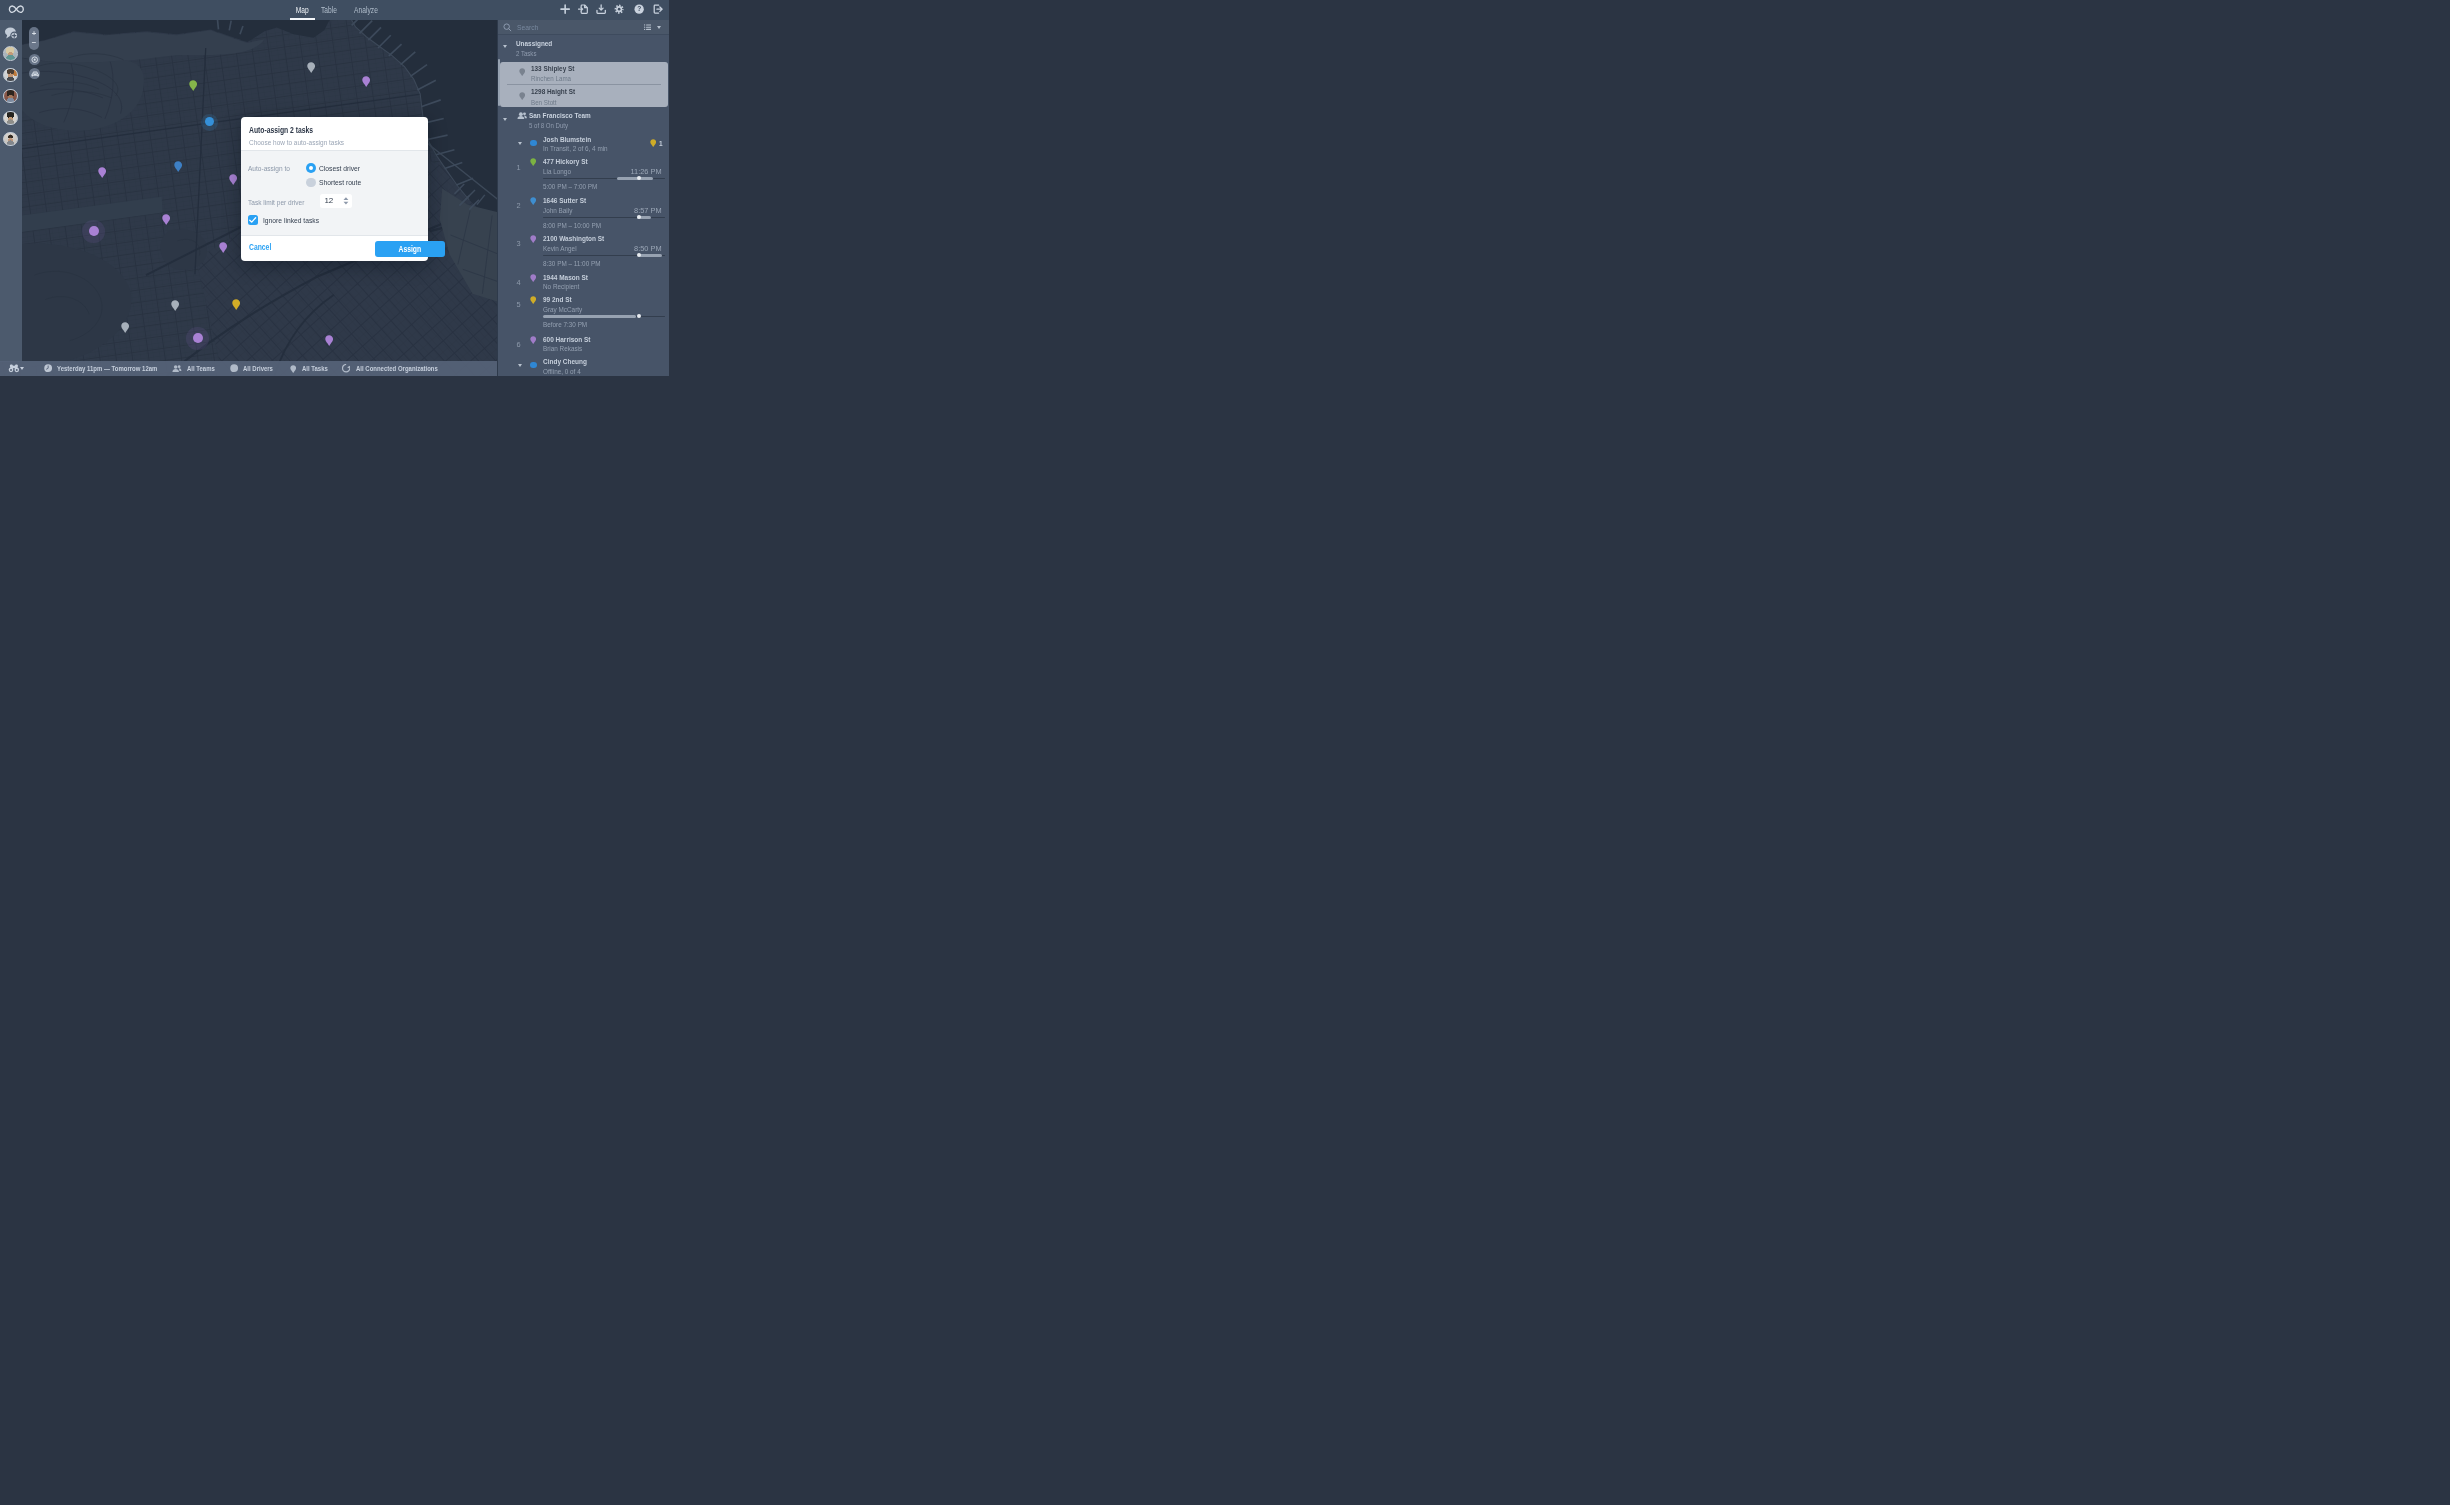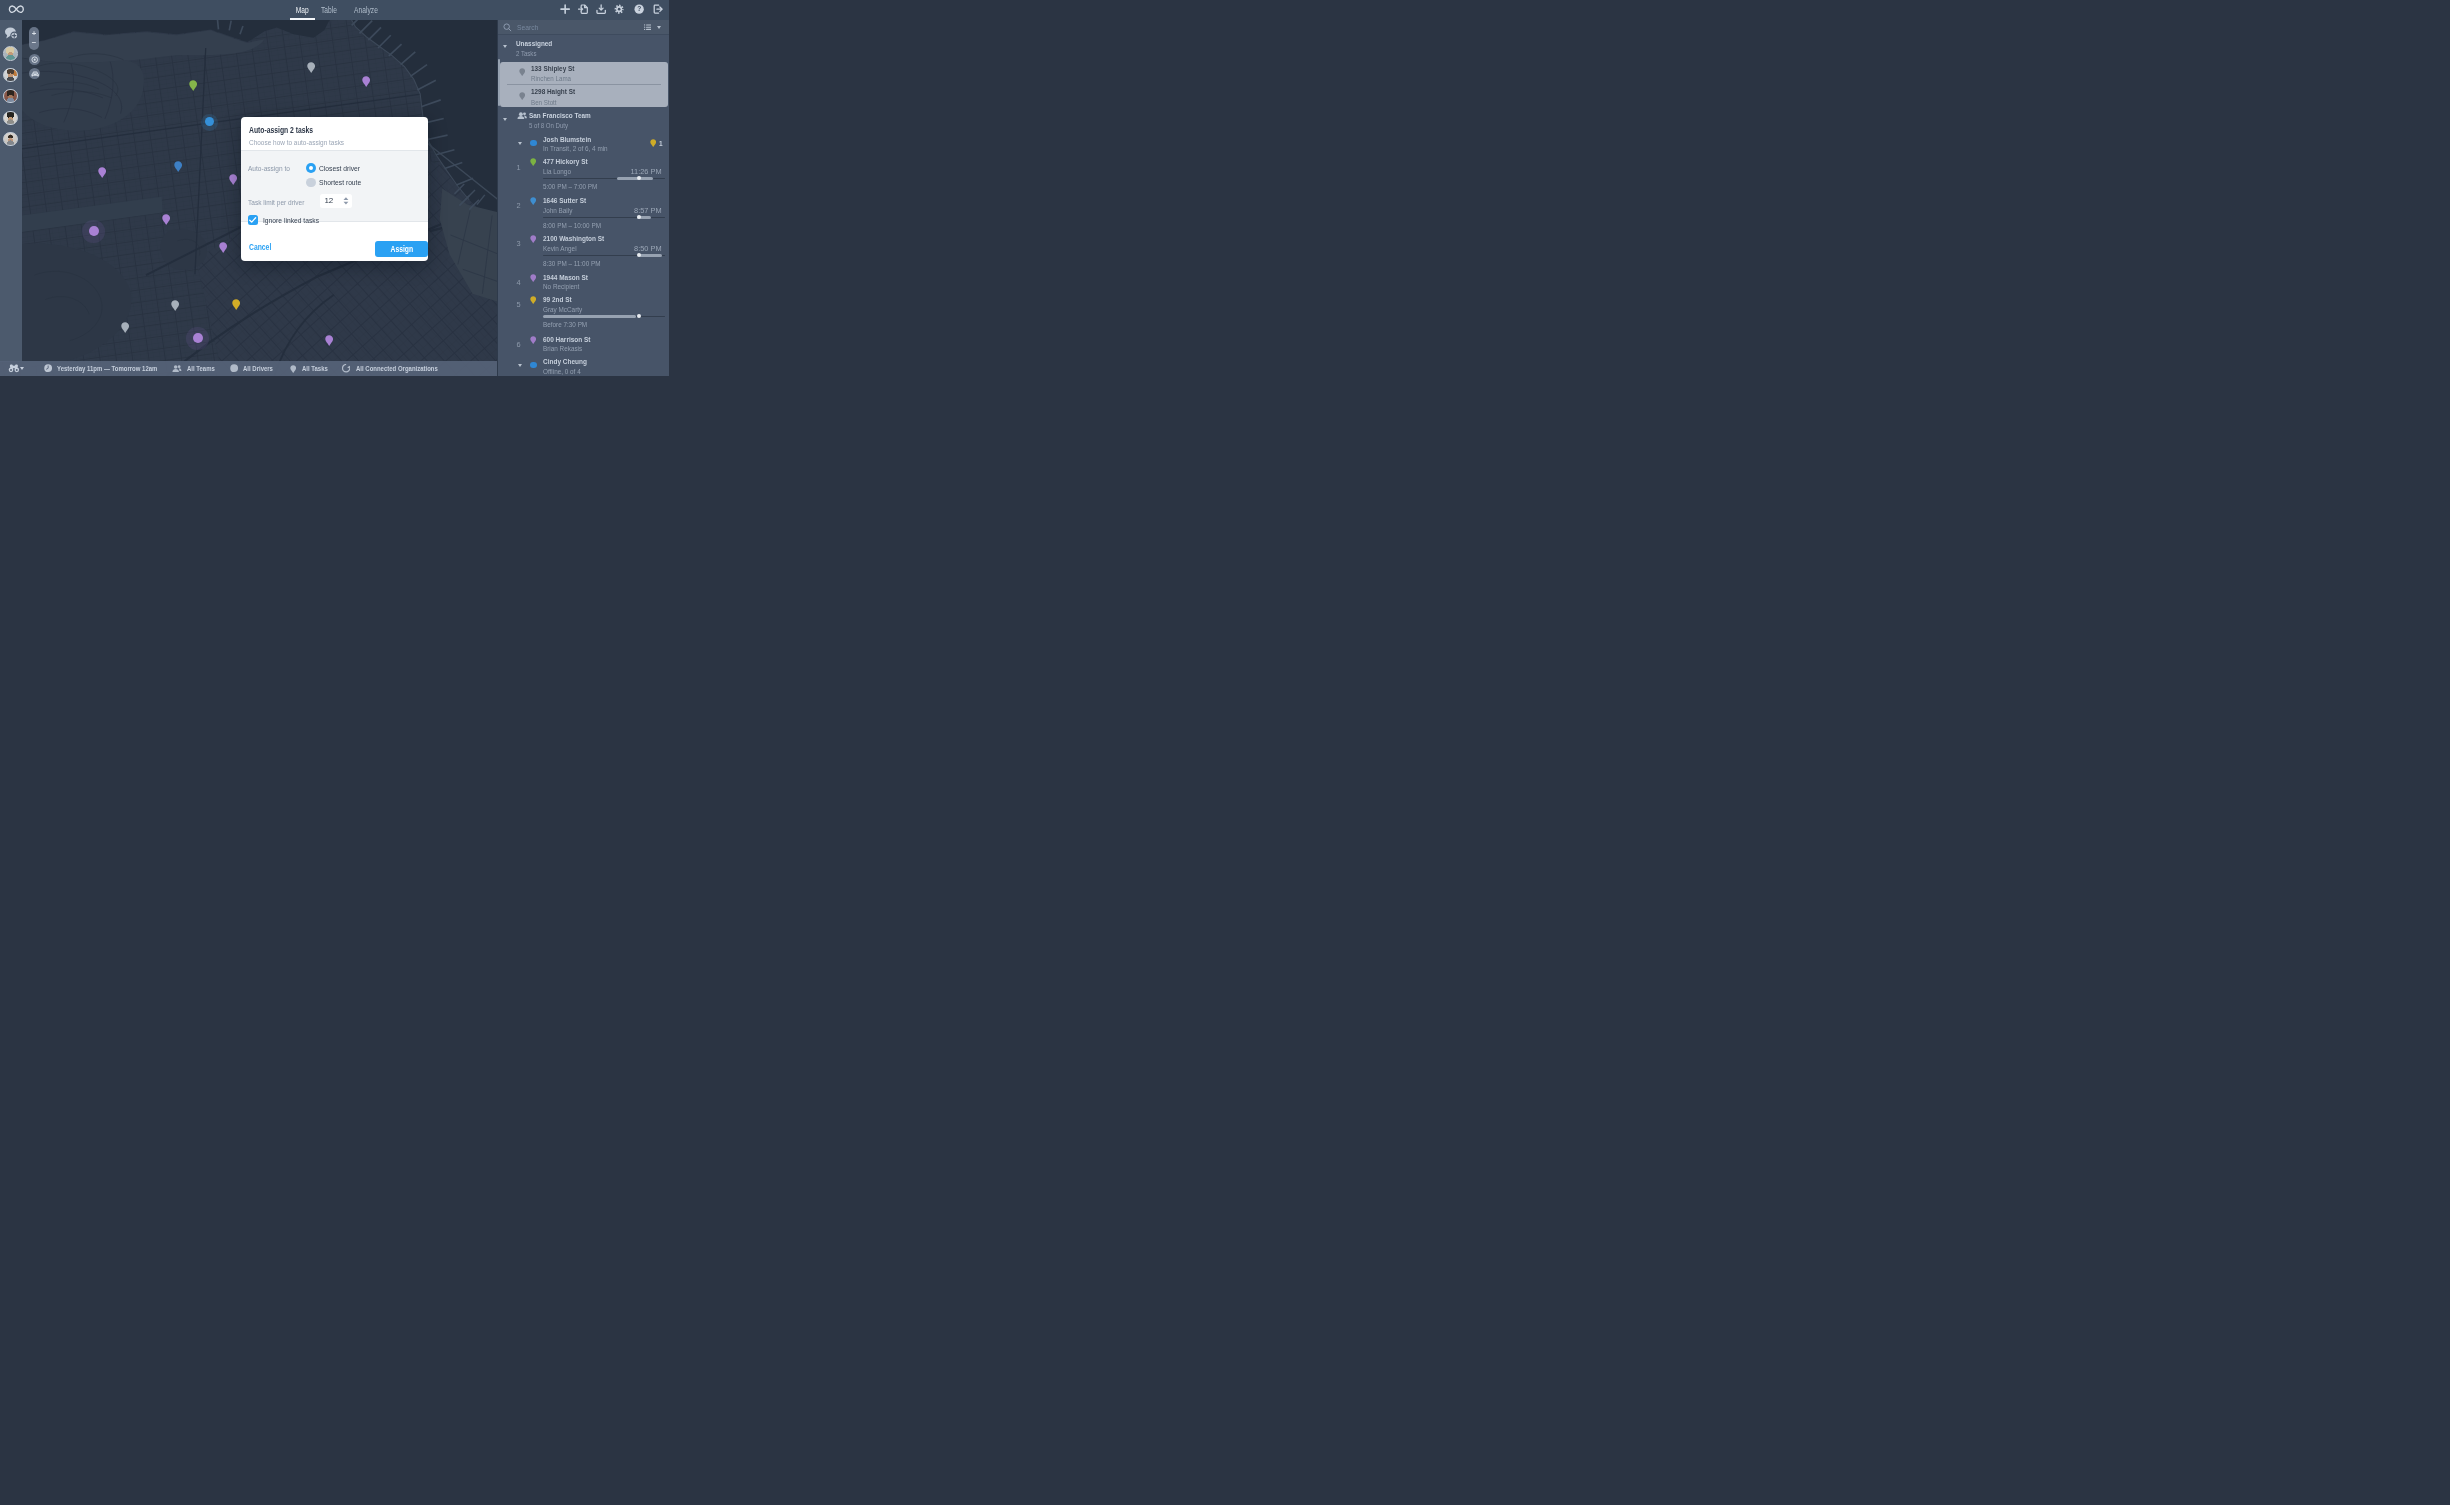--- a/index.html
+++ b/index.html
@@ -75,36 +75,36 @@
 .arrow-dn.sm { border-left-width:2.5px; border-right-width:2.5px; border-top-width:3.4px; }
 .drv-dot { position:absolute; width:6.9px; height:6.9px; border-radius:50%; background:#2f87d4; }
 
 
 #modal { position:absolute; left:241px; top:117px; width:187px; height:144px;
   background:#fff; border-radius:3.9px; z-index:40;
   box-shadow:0 4.9px 17.6px rgba(8,14,24,.4); }
 #m-title { position:absolute; left:7.8px; top:7.8px; font-size:8.6px; font-weight:700;
   color:#2c3646; transform:scaleX(0.79); transform-origin:0 50%; white-space:nowrap; }
 #m-sub { position:absolute; left:7.8px; top:20.6px; font-size:7.6px; color:#9aa5b5; transform:scaleX(0.85); transform-origin:0 50%; white-space:nowrap; }
-#m-body { position:absolute; left:0; top:33px; width:187px; height:72px;
+#m-body { position:absolute; left:0; top:33px; width:187px; height:86px;
   background:#f2f4f6; border-top:0.5px solid #e2e6ea; border-bottom:0.5px solid #e2e6ea;padding-left:24px; }
 .m-label { position:absolute; font-size:7.8px; color:#8c98a9; transform:scaleX(0.84); transform-origin:0 50%; white-space:nowrap; }
 .m-opt { position:absolute; font-size:8px; color:#333e4e; transform:scaleX(0.84); transform-origin:0 50%; white-space:nowrap; }
 .radio { position:absolute; width:9.8px; height:9.8px; border-radius:50%; }
 .radio.on { background:#2aa1f3; }
 .radio.on:after { content:""; position:absolute; left:2.9px; top:2.9px; width:3.9px;
   height:3.9px; border-radius:50%; background:#fff; }
 .radio.off { background:#c9d1dc; }
 #numbox { position:absolute; left:79px; top:43px; width:32px; height:14px;
   background:#fff; border-radius:2.5px; }
 #checkbox { position:absolute; left:6.9px; top:64px; width:10.3px; height:10.3px;
   border-radius:2.5px; background:#2aa1f3; }
 #m-cancel { position:absolute; left:7.8px; top:125px; font-size:8.6px; font-weight:700;
   color:#2aa1f3; transform:scaleX(0.79); transform-origin:0 50%; }
-#m-assign { position:absolute; left:134px; top:124px; width:53px; height:15.7px;
+#m-assign { position:absolute; left:134px; top:124px; width:70px; height:15.7px;
   border-radius:2.9px; background:#2aa1f3; color:#fff; font-size:8.3px; font-weight:700;
   text-align:center; line-height:16px; }
 #m-assign span { display:inline-block; transform:scaleX(0.82); transform-origin:50% 50%; }
 </style>
 </head>
 <body>
 <div id="stage">
   <div id="map">
   <svg width="669" height="376" viewBox="0 0 1366 768">
     <defs>

